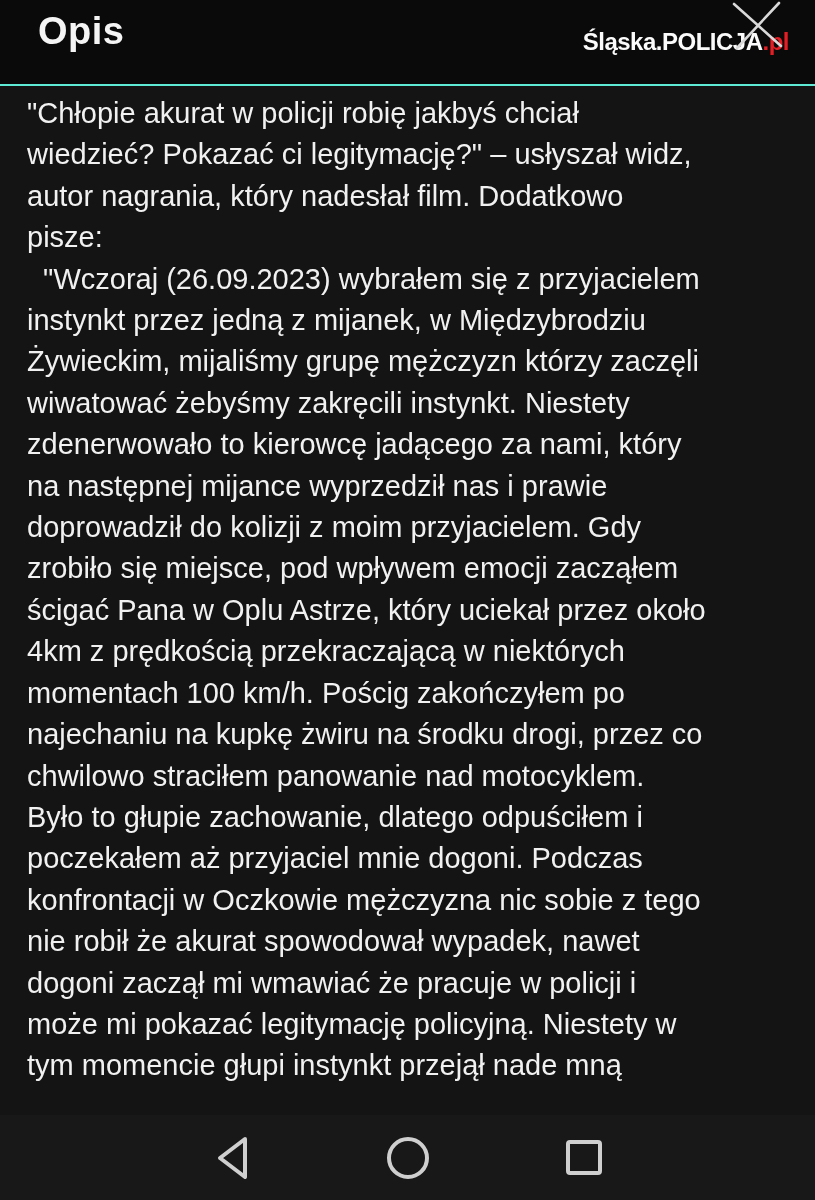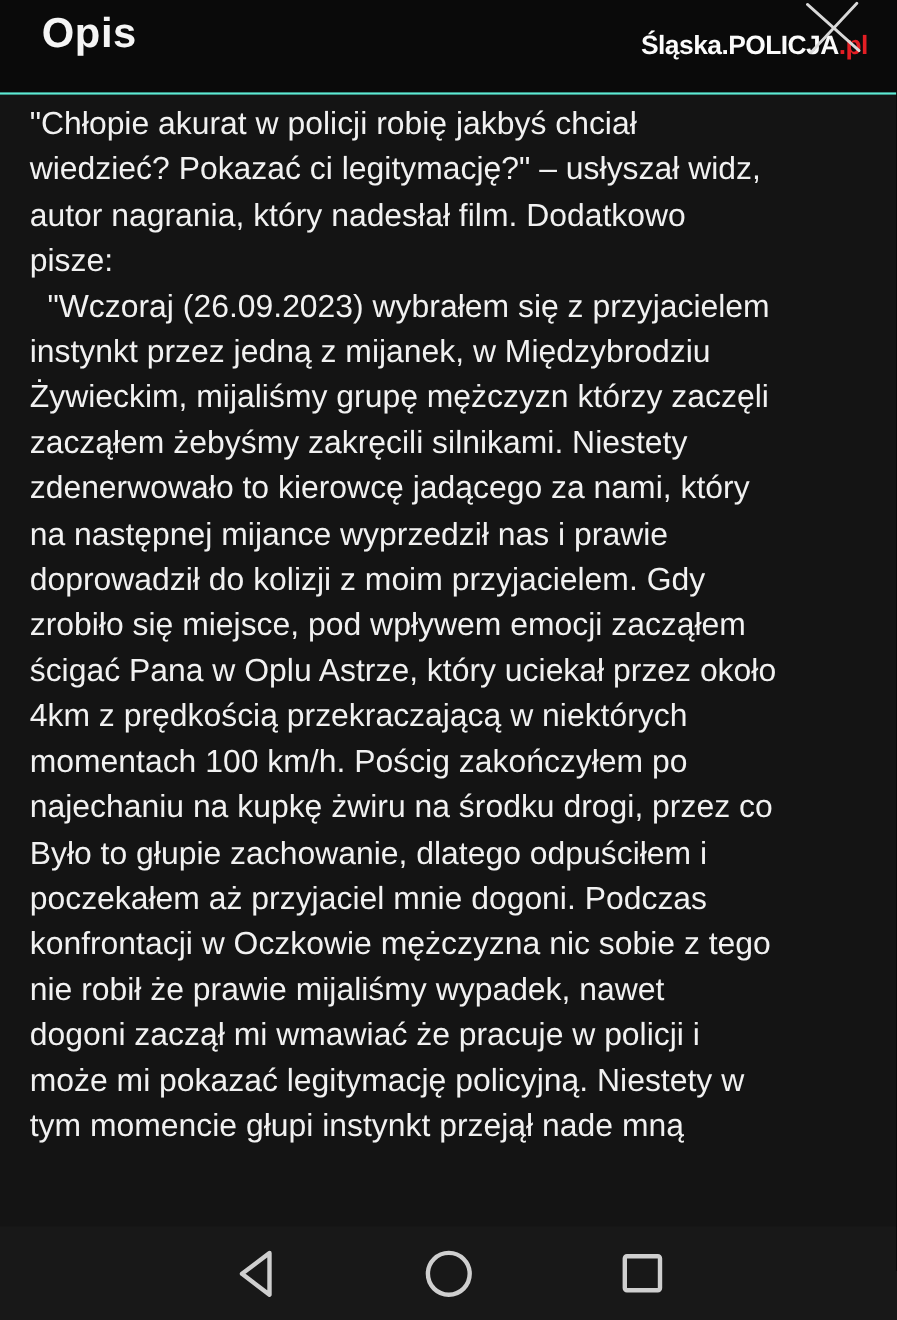--- a/index.html
+++ b/index.html
@@ -79,33 +79,34 @@
   </header>
 
   <main class="bodytext">
       <div class="line">"Chłopie akurat w policji robię jakbyś chciał</div>
       <div class="line">wiedzieć? Pokazać ci legitymację?" – usłyszał widz,</div>
       <div class="line">autor nagrania, który nadesłał film. Dodatkowo</div>
       <div class="line">pisze:</div>
       <div class="line">  "Wczoraj (26.09.2023) wybrałem się z przyjacielem</div>
       <div class="line">instynkt przez jedną z mijanek, w Międzybrodziu</div>
       <div class="line">Żywieckim, mijaliśmy grupę mężczyzn którzy zaczęli</div>
-      <div class="line">zacząłem żebyśmy zakręcili silnikami. Niestety</div>
+      <div class="line">wiwatować żebyśmy zakręcili instynkt. Niestety</div>
       <div class="line">zdenerwowało to kierowcę jadącego za nami, który</div>
       <div class="line">na następnej mijance wyprzedził nas i prawie</div>
       <div class="line">doprowadził do kolizji z moim przyjacielem. Gdy</div>
       <div class="line">zrobiło się miejsce, pod wpływem emocji zacząłem</div>
       <div class="line">ścigać Pana w Oplu Astrze, który uciekał przez około</div>
       <div class="line">4km z prędkością przekraczającą w niektórych</div>
       <div class="line">momentach 100 km/h. Pościg zakończyłem po</div>
       <div class="line">najechaniu na kupkę żwiru na środku drogi, przez co</div>
+      <div class="line">chwilowo straciłem panowanie nad motocyklem.</div>
       <div class="line">Było to głupie zachowanie, dlatego odpuściłem i</div>
       <div class="line">poczekałem aż przyjaciel mnie dogoni. Podczas</div>
       <div class="line">konfrontacji w Oczkowie mężczyzna nic sobie z tego</div>
-      <div class="line">nie robił że prawie mijaliśmy wypadek, nawet</div>
+      <div class="line">nie robił że akurat spowodował wypadek, nawet</div>
       <div class="line">dogoni zaczął mi wmawiać że pracuje w policji i</div>
       <div class="line">może mi pokazać legitymację policyjną. Niestety w</div>
       <div class="line">tym momencie głupi instynkt przejął nade mną</div>
     </main>
 
   <nav class="navbar">
     <div class="navbtn">
       <svg width="36" height="46" viewBox="0 0 36 46">
         <path d="M31 4 L6 23 L31 42 Z" fill="none" stroke="#cfcfcf" stroke-width="4" stroke-linejoin="round"></path>
       </svg>

